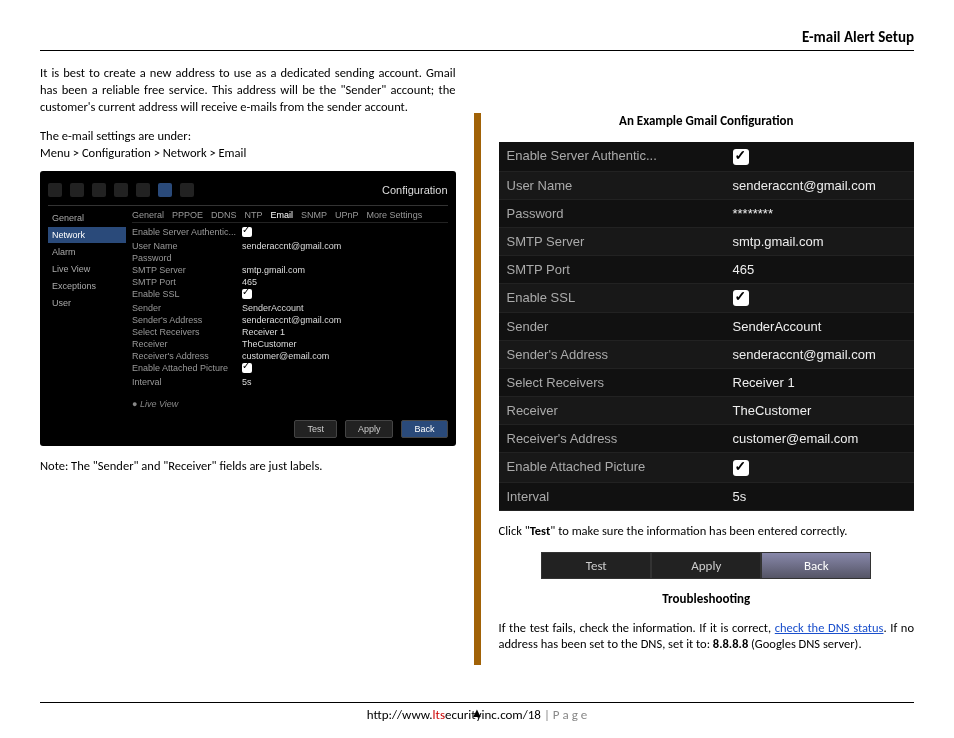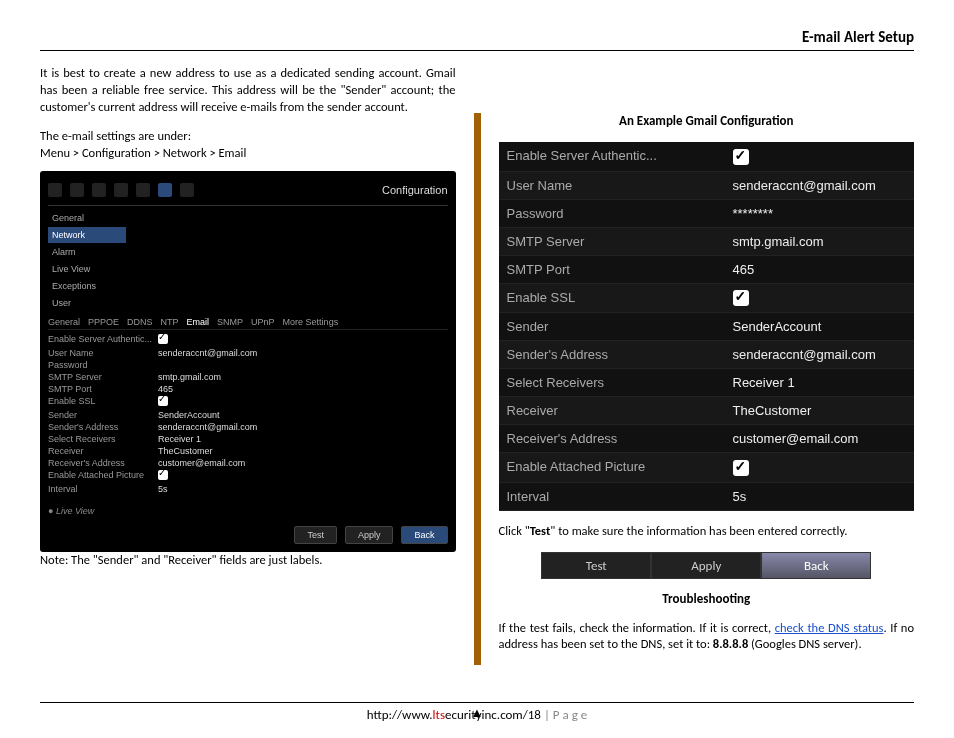--- a/index.html
+++ b/index.html
@@ -6,26 +6,26 @@
   .page{width:954px;height:738px;position:relative;box-sizing:border-box;padding:28px 40px 0 40px;}
   .title{text-align:right;font-weight:bold;font-size:15px;margin:0 0 4px 0;}
   hr.sep{border:none;border-top:1px solid #000;margin:4px 0 14px 0;}
   .cols{display:flex;gap:0;}
   .col{flex:1;box-sizing:border-box;}
   .col.left{padding-right:18px;}
   .col.right{padding-left:18px;border-left:7px solid #a16207;margin-top:48px;}
   .subh{font-weight:bold;text-align:center;font-size:13px;margin:0 0 14px 0;}
   p{font-size:12.5px;line-height:1.35;margin:0 0 12px 0;text-align:justify;}
   
-  .shot{background:#000;border-radius:3px;padding:8px;color:#ccc;font-family:Arial,sans-serif;font-size:9px;margin-bottom:0;}
+  .shot{background:#000;border-radius:3px;padding:8px;color:#ccc;font-family:Arial,sans-serif;font-size:9px;margin-bottom:12px;}
   .shot-top{display:flex;align-items:center;gap:8px;height:22px;border-bottom:1px solid #333;padding-bottom:4px;margin-bottom:4px;}
   .ticon{width:14px;height:14px;background:#222;border-radius:2px;}
   .ticon.sel{background:#2a4a7a;}
   .conf{margin-left:auto;color:#ddd;font-size:11px;}
-  .shot-body{display:flex;gap:6px;min-height:200px;flex-direction:column;}
+  .shot-body{display:flex;gap:6px;min-height:200px;}
   .side{width:78px;display:flex;flex-direction:column;gap:1px;}
   .side div{padding:3px 4px;color:#aaa;font-size:9px;}
   .side .sel{background:#2a4a7a;color:#fff;}
   .main{flex:1;}
   .tabs{display:flex;gap:8px;color:#999;font-size:9px;margin-bottom:4px;border-bottom:1px solid #222;padding-bottom:2px;}
   .tabs span.u{color:#fff;}
   .kv{display:flex;font-size:9px;color:#bbb;margin:2px 0;}
   .kv .k{width:110px;color:#999;}
   .kv .v{color:#ddd;}
   .cb{display:inline-block;width:10px;height:10px;background:#fff;border-radius:2px;position:relative;}

